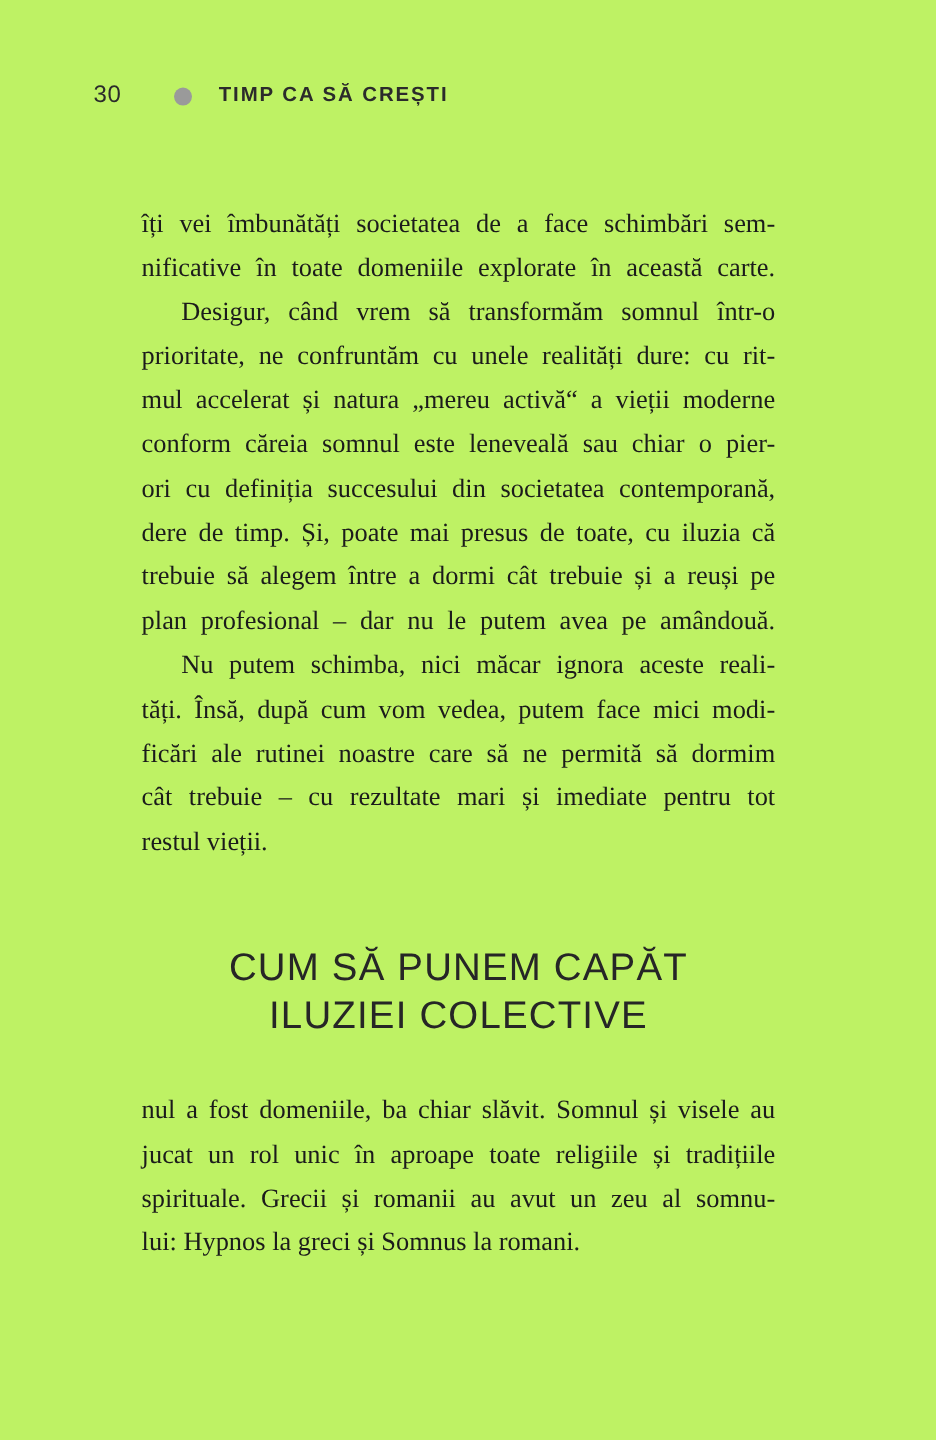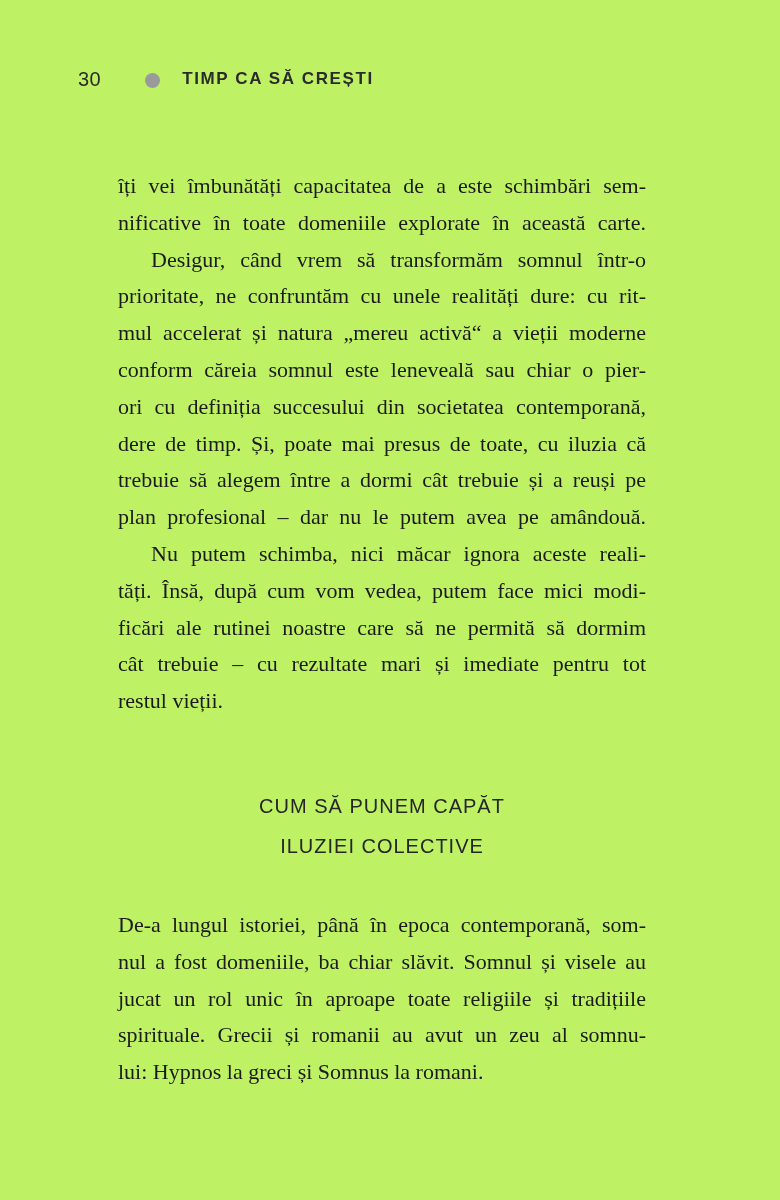--- a/index.html
+++ b/index.html
@@ -68,42 +68,42 @@
     text-align-last: auto;
   }
   
   .section-heading {
     position: absolute;
     left: 118px;
     width: 528px;
     top: 786px;
     text-align: center;
     font-family: "Liberation Sans", "DejaVu Sans", sans-serif;
-    font-size: 20px;
+    font-size: 32px;
     font-weight: 500;
     letter-spacing: 1px;
     line-height: 40px;
     color: #262626;
     white-space: nowrap;
   }
 </style>
 </head>
 <body>
 
 <div class="page">
 
   <div class="header">
     <span class="page-number">30</span>
     <span class="bullet"></span>
     <span class="running-title">TIMP CA SĂ CREȘTI</span>
   </div>
 
   <div class="text-column block-1">
     <div>
-      <div class="line">îți vei îmbunătăți capacitatea de a este schimbări sem-</div>
+      <div class="line">îți vei îmbunătăți societatea de a face schimbări sem-</div>
       <div class="line">nificative în toate domeniile explorate în această carte.</div>
     </div>
     <div>
       <div class="line indent">Desigur, când vrem să transformăm somnul într-o</div>
       <div class="line">prioritate, ne confruntăm cu unele realități dure: cu rit-</div>
       <div class="line">mul accelerat și natura „mereu activă“ a vieții moderne</div>
       <div class="line">conform căreia somnul este leneveală sau chiar o pier-</div>
       <div class="line">ori cu definiția succesului din societatea contemporană,</div>
       <div class="line">dere de timp. Și, poate mai presus de toate, cu iluzia că</div>
       <div class="line">trebuie să alegem între a dormi cât trebuie și a reuși pe</div>
@@ -118,21 +118,20 @@
     </div>
   </div>
 
   <div class="section-heading">
     <div>CUM SĂ PUNEM CAPĂT</div>
     <div>ILUZIEI COLECTIVE</div>
   </div>
 
   <div class="text-column block-2">
     <div>
-      <div class="line">De-a lungul istoriei, până în epoca contemporană, som-</div>
       <div class="line">nul a fost domeniile, ba chiar slăvit. Somnul și visele au</div>
       <div class="line">jucat un rol unic în aproape toate religiile și tradițiile</div>
       <div class="line">spirituale. Grecii și romanii au avut un zeu al somnu-</div>
       <div class="line end">lui: Hypnos la greci și Somnus la romani.</div>
     </div>
   </div>
 
 </div>
 
 </body></html>

